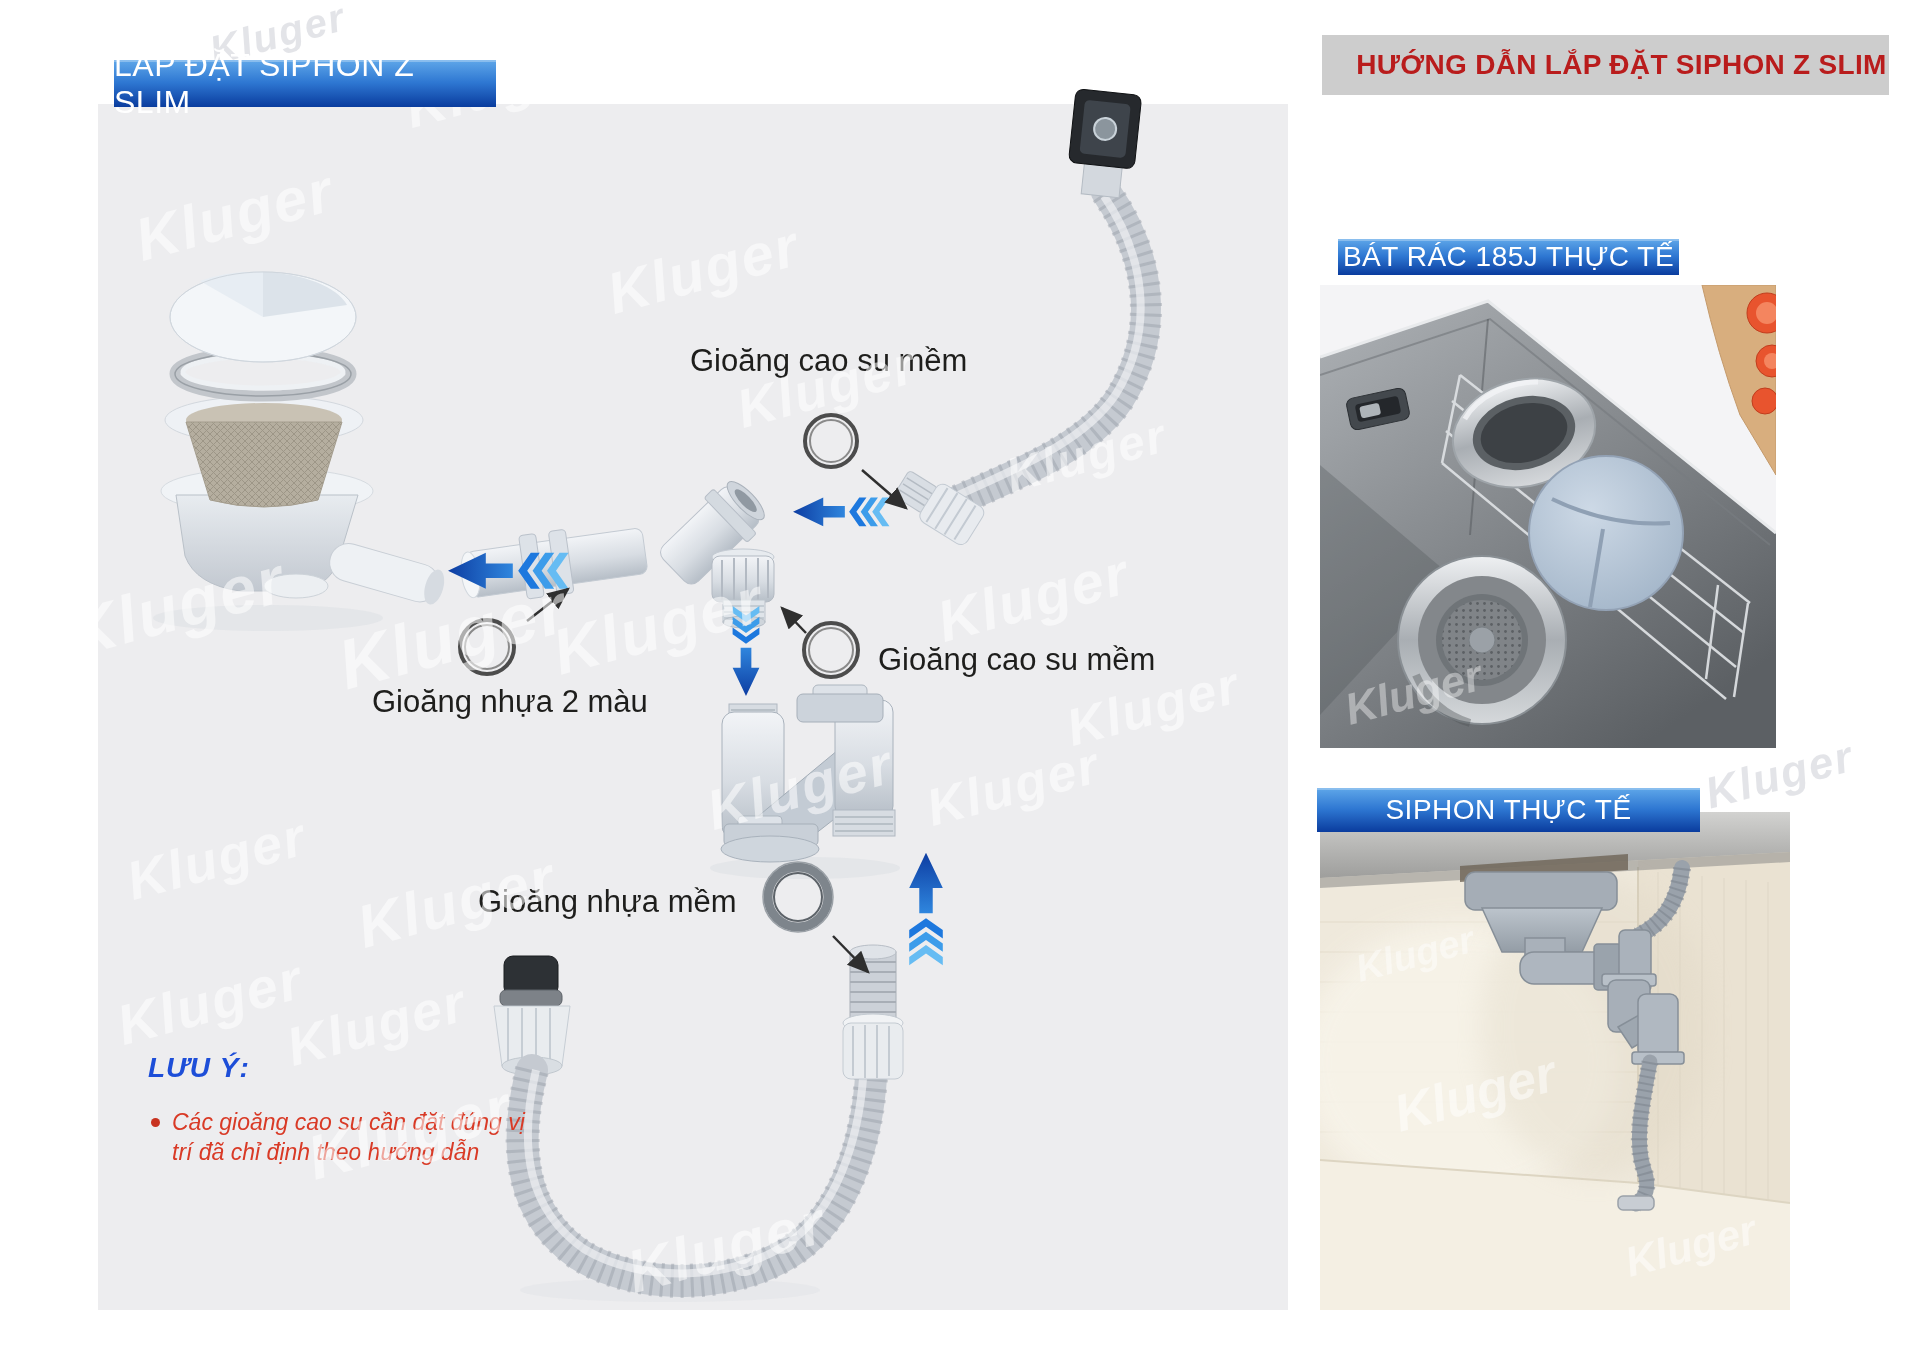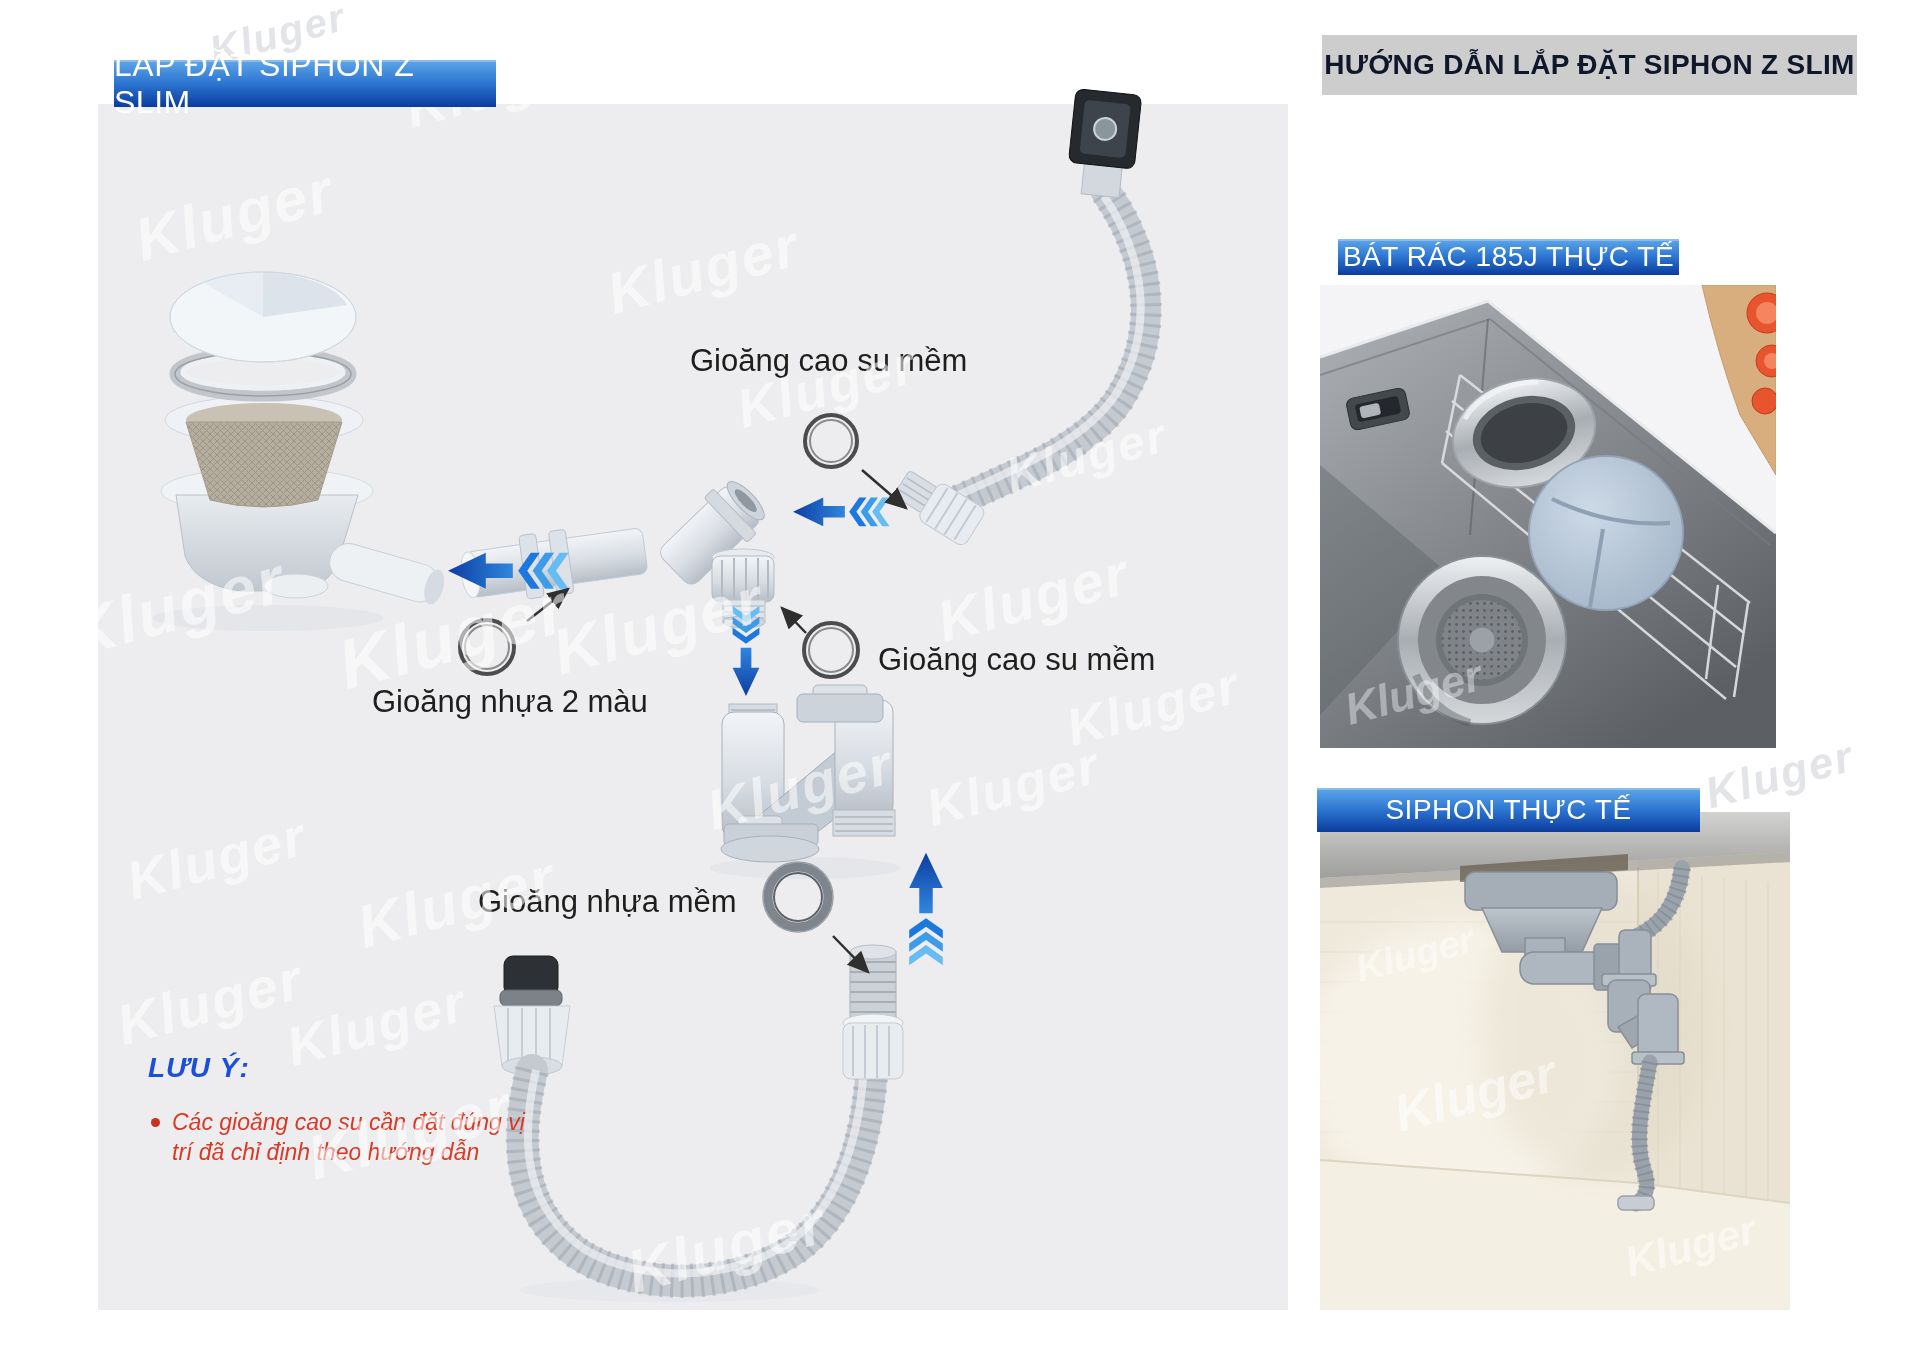--- a/index.html
+++ b/index.html
@@ -15,22 +15,22 @@
   
   .banner-blue { position:absolute; z-index:6;
     background:linear-gradient(180deg,#5fa7e9 0%, #2e77d2 48%, #0a3c9e 100%);
     color:#ffffff; display:flex; align-items:center; justify-content:center;
     letter-spacing:0.5px; box-shadow:inset 0 2px 0 rgba(255,255,255,.28); }
   .banner-left { left:114px; top:60px; width:382px; height:47px; font-size:32px; }
   .banner-b1   { left:1338px; top:239px; width:341px; height:36px; font-size:28px; }
   .banner-b2   { left:1317px; top:788px; width:383px; height:44px; font-size:28px; }
 
   .right-header { position:absolute; left:1322px; top:35px; width:535px; height:60px;
-    background:#cdcdcd; color:#0f172a; font-weight:bold; font-size:28px;
-    display:flex; align-items:center; justify-content:center; z-index:6; letter-spacing:0.3px; }
+    background:#cdcdcd; color:#b91c1c; font-weight:bold; font-size:28px;
+    display:flex; align-items:center; justify-content:center; z-index:6; letter-spacing:0.3px;padding-left:32px; }
 
   
   #diagram { position:absolute; left:0; top:0; z-index:3; pointer-events:none; }
 
   
   .part-label { position:absolute; z-index:4; font-size:31px; color:#1e1e1c; white-space:nowrap; }
   #pl1 { left:690px; top:343px; }
   #pl2 { left:372px; top:684px; }
   #pl3 { left:878px; top:642px; }
   #pl4 { left:478px; top:884px; }

